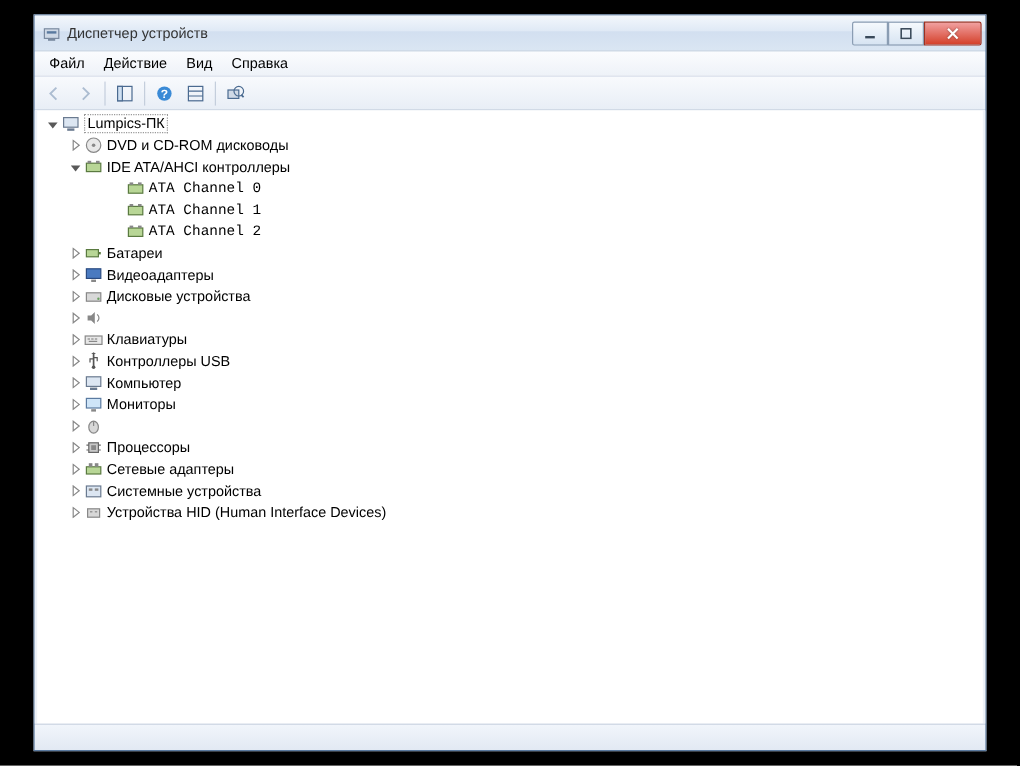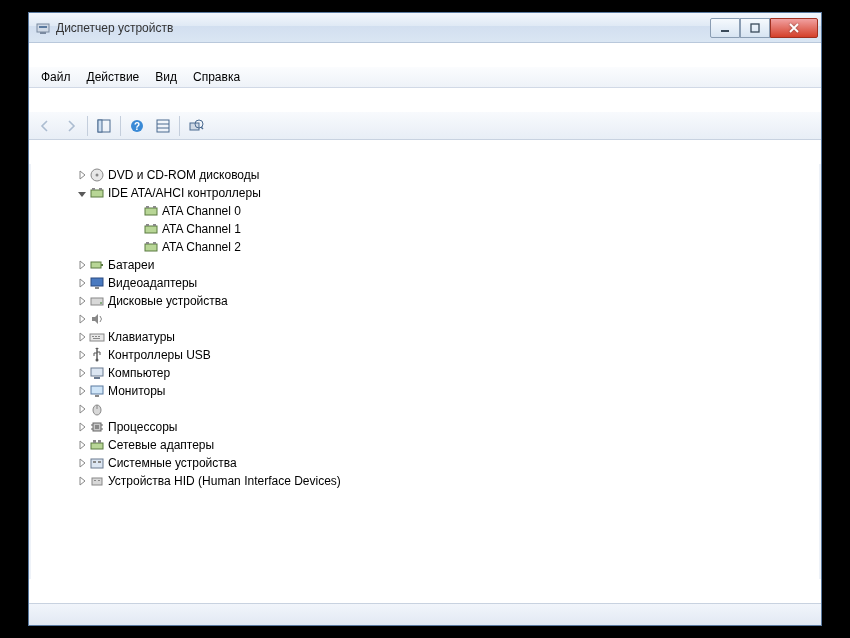--- a/index.html
+++ b/index.html
@@ -15,21 +15,20 @@
   position: absolute;
   top: 12px;
   left: 28px;
   width: 794px;
   height: 614px;
   background: #fff;
   border: 1px solid #5a7aa0;
   box-shadow: 0 0 8px rgba(0,0,0,0.3);
   display: flex;
   flex-direction: column;
-  gap: 24px;
 }
 .titlebar {
   height: 30px;
   background: linear-gradient(to bottom, #f3f7fc 0%, #dfe9f5 45%, #d2dff0 46%, #dae6f3 100%);
   border-bottom: 1px solid #b9c8db;
   display: flex;
   align-items: center;
   padding-left: 6px;
 }
 .titlebar .title-icon { width: 16px; height: 16px; margin-right: 5px; }
@@ -77,21 +76,21 @@
 
 .content {
   flex: 1;
   background: #fff;
   overflow: auto;
   padding: 2px 0;
   border-left: 2px solid #eef2f8;
   border-right: 2px solid #eef2f8;
 }
 .tree { list-style: none; }
-.tree ul { list-style: none; padding-left: 19px; }
+.tree ul { list-style: none; }
 .tree li { position: relative; }
 .node {
   display: flex;
   align-items: center;
   height: 18px;
   padding-left: 2px;
   white-space: nowrap;
   cursor: pointer;
 }
 .node.selected .label {
@@ -102,21 +101,21 @@
 .expander {
   width: 14px; height: 14px;
   display: flex; align-items: center; justify-content: center;
   cursor: pointer;
 }
 .expander.blank { visibility: hidden; }
 .node-icon { width: 16px; height: 16px; margin-right: 3px; display:flex; align-items:center; justify-content:center; }
 .label { font-size: 12px; color: #000; }
 .root-row { padding-left: 6px; }
 .lvl1-row { padding-left: 25px; }
-.lvl2-row { padding-left: 60px; }
+.lvl2-row { padding-left: 60px; font-family: Liberation Mono, monospace; }
 
 .statusbar {
   height: 22px;
   background: linear-gradient(#f1f5fb, #e2e9f3);
   border-top: 1px solid #c8d2e0;
 }
 </style>
 </head>
 <body>
 
@@ -195,20 +194,34 @@
           <rect x="2" y="5" width="9" height="7" fill="#cfd9e6" stroke="#4a6a90"></rect>
           <circle cx="11" cy="6" r="4" fill="none" stroke="#4a6a90"></circle>
           <line x1="13" y1="9" x2="15" y2="11" stroke="#4a6a90" stroke-width="1.5"></line>
         </svg>
     </div>
   </div>
 
   <div class="content">
     <ul class="tree" id="tree-root">
         <li>
+          <div class="node root-row selected">
+            <span class="expander">
+              <svg width="10" height="10" viewBox="0 0 10 10">
+                <path d="M1 4 L9 4 L5 9 Z" fill="#595959"></path>
+              </svg>
+            </span>
+            <span class="node-icon">
+              <svg width="16" height="16" viewBox="0 0 16 16">
+                <rect x="2" y="3" width="12" height="8" fill="#dce6f2" stroke="#6a7a90"></rect>
+                <rect x="5" y="12" width="6" height="2" fill="#6a7a90"></rect>
+              </svg>
+            </span>
+            <span class="label">Lumpics-ПК</span>
+          </div>
           <ul>
             <li>
               <div class="node lvl1-row">
                 <span class="expander">
                   <svg width="10" height="10" viewBox="0 0 10 10">
                     <path d="M3 1 L8 5 L3 9 Z" fill="none" stroke="#888"></path>
                   </svg>
                 </span>
                 <span class="node-icon">
                   <svg width="16" height="16" viewBox="0 0 16 16">

